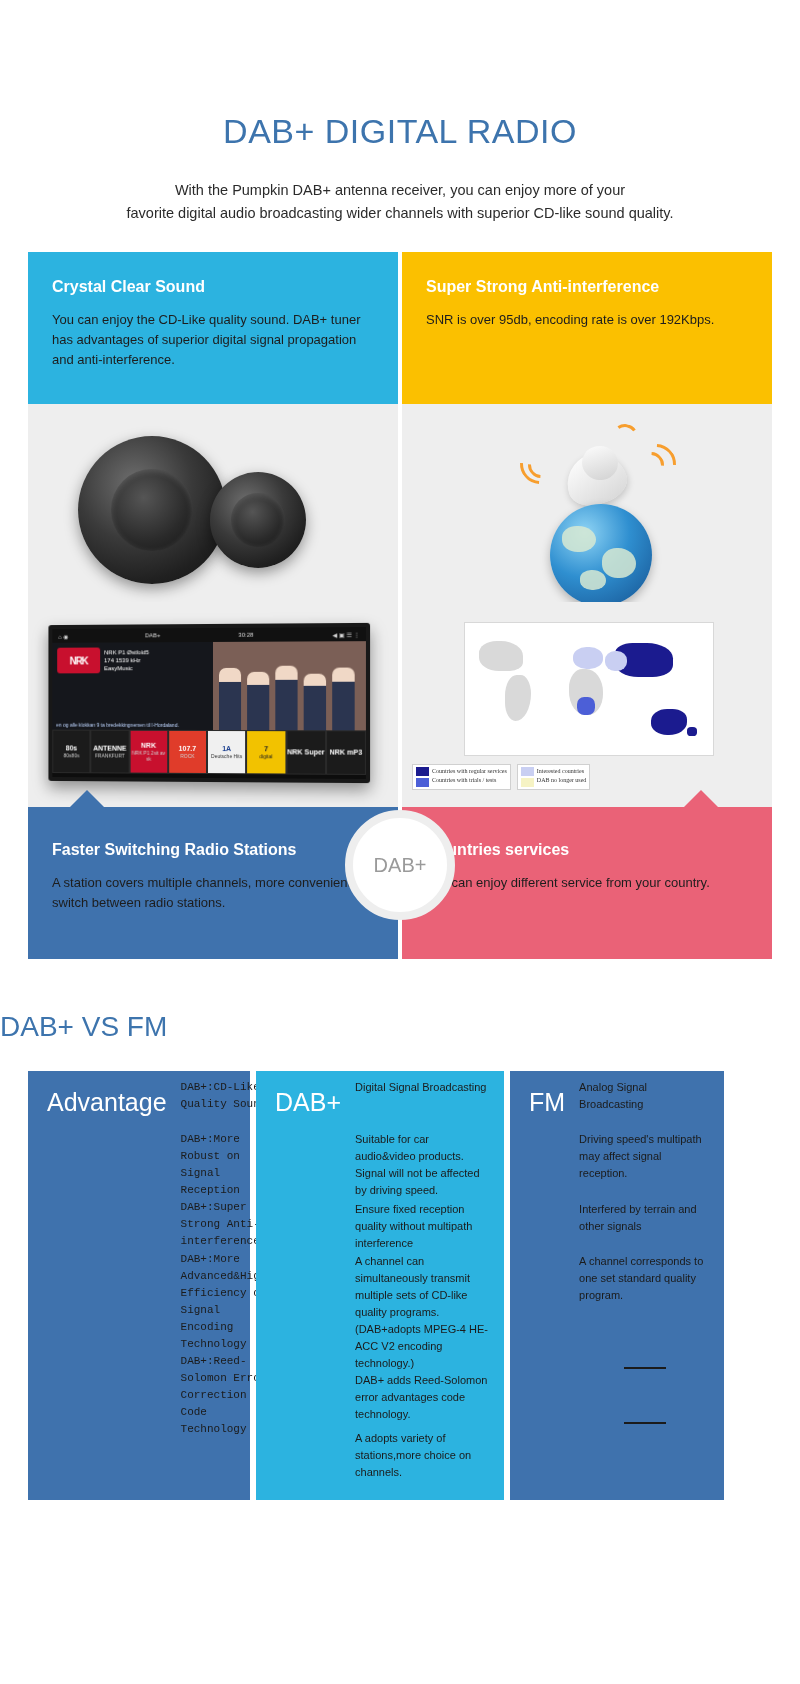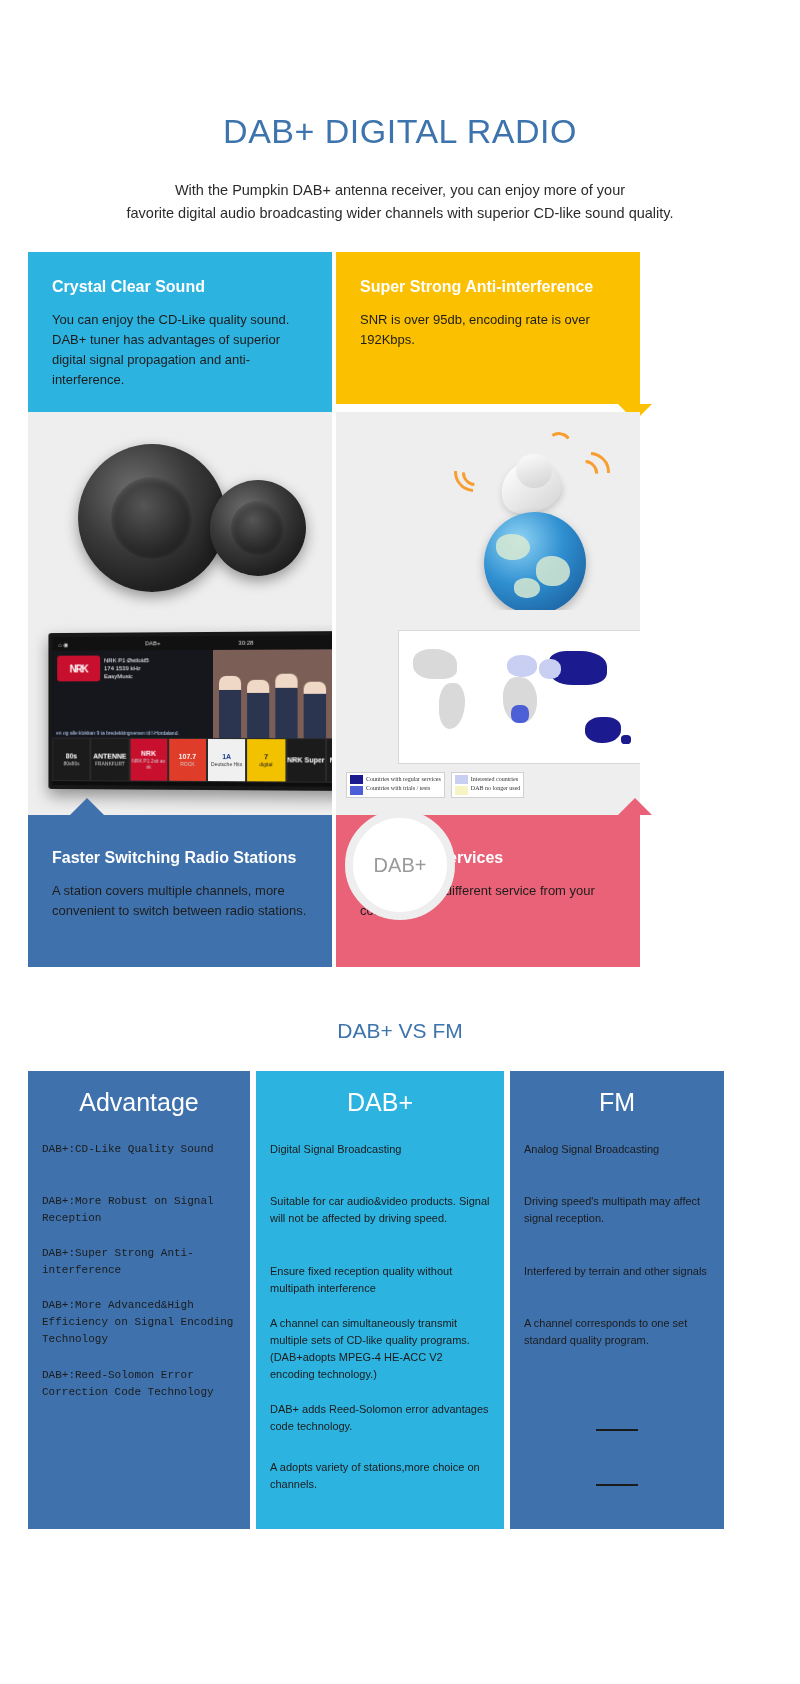--- a/index.html
+++ b/index.html
@@ -29,21 +29,21 @@
     padding: 0 48px;
   }
 
   
   .feature-grid {
     position: relative;
     margin: 27px 28px 0 28px;
     width: 744px;
   }
   .frow { display: flex; gap: 4px; }
-  .fcol { width: 304px; position: relative; }
+  .fcol { width: 370px; position: relative; }
 
   .card {
     position: relative;
     padding: 26px 24px 22px 24px;
     min-height: 152px;
   }
   .card.cyan   { background: #2cb3e0; }
   .card.yellow { background: #fbc000; }
   .card.blue   { background: #3f72ad; }
   .card.red    { background: #ea6277; }
@@ -212,31 +212,30 @@
     background: #ffffff;
     border: 8px solid #eeeeee;
     display:flex; align-items:center; justify-content:center;
     color: #9a9a9a;
     font-size: 20px;
     z-index: 5;
   }
 
   
   .vs-title {
-    text-align:center;
     color:#3d74ad;
-    font-size: 21px;
+    font-size: 28px;
     font-weight: 400;
     margin-top: 52px;
   }
   .table {
     display:flex; gap: 6px;
     margin: 28px 28px 0 28px;
   }
-  .tcol { display:flex; flex-direction:column; }
+  .tcol { display:flex; flex-direction:row;padding-left:19px; }
   .tcol.c1 { width: 222px; background: #3f72ad; }
   .tcol.c2 { width: 248px; background: #2cb3e0; }
   .tcol.c3 { width: 214px; background: #3f72ad; }
   .thead {
     height: 62px; display:flex; align-items:center; justify-content:center;
     color:#ffffff; font-size: 25px; font-weight: 300;
   }
   .tbody { padding: 8px 14px 18px 14px; }
   .trow {
     font-size: 11px; line-height: 17px; color:#1b1b1b;

